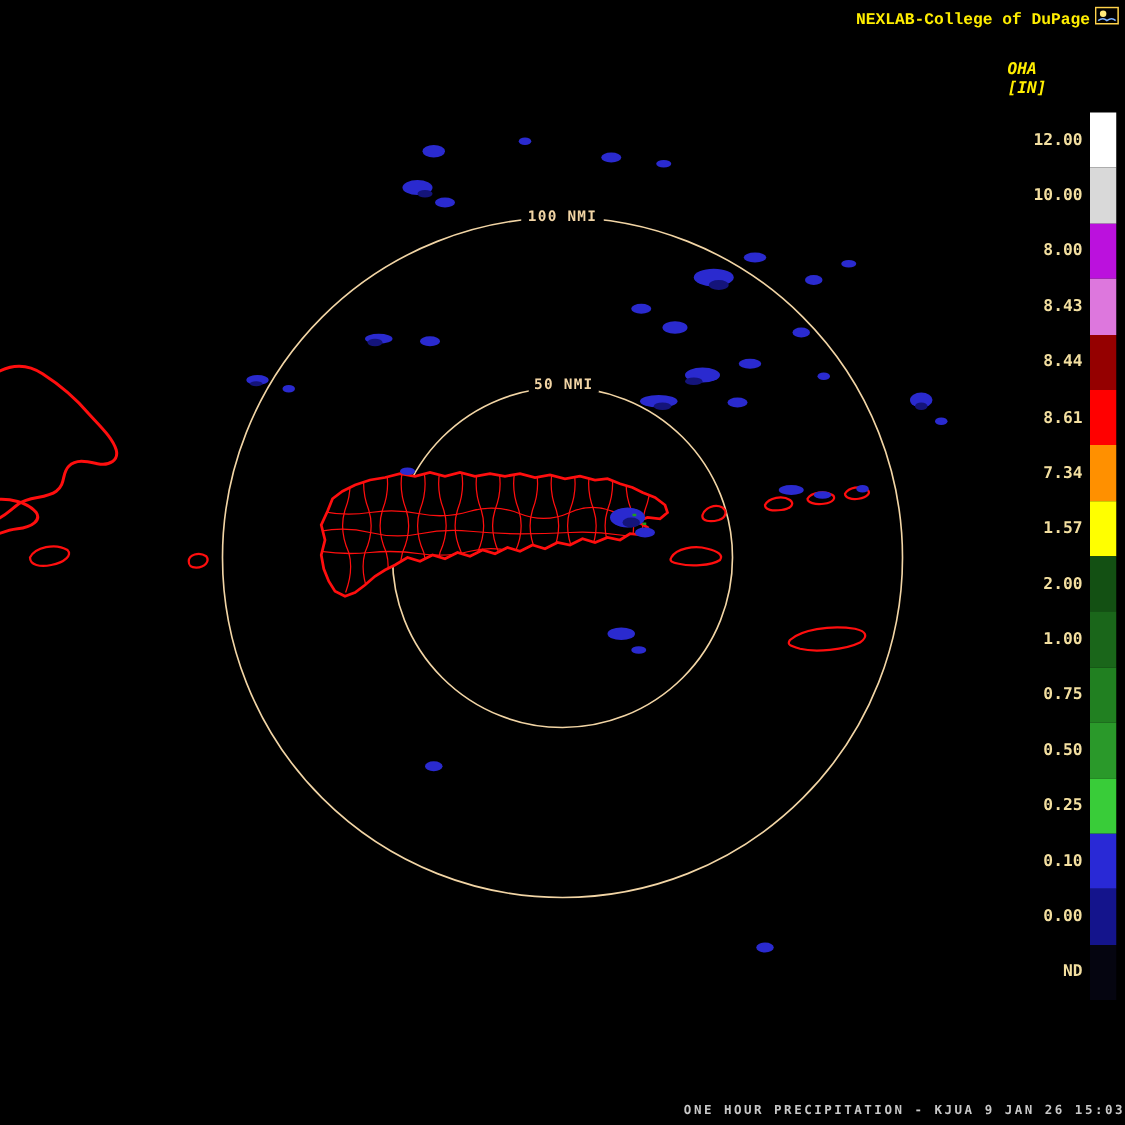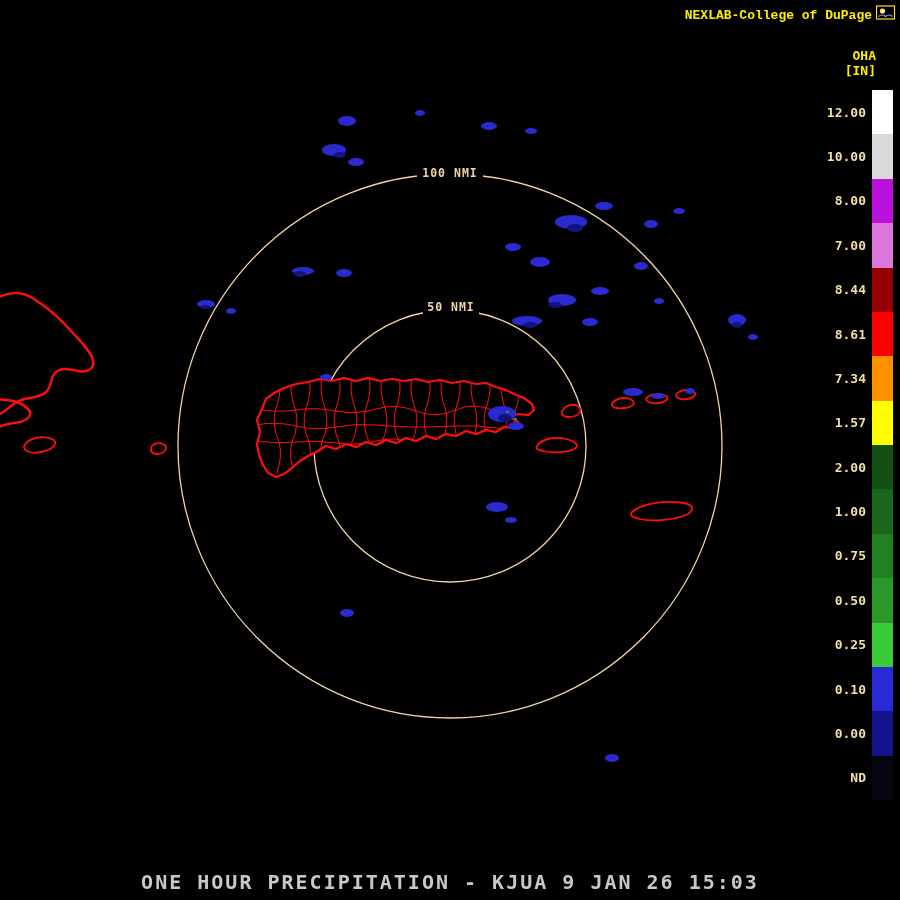--- a/index.html
+++ b/index.html
@@ -8,22 +8,22 @@
     font-family:"DejaVu Sans Mono","Liberation Mono",monospace;
   }
   
   .header-title{
     position:absolute;top:8px;right:28px;font-size:13px;font-weight:bold;
     color:var(--header-text);white-space:nowrap;font-family:Liberation Mono, monospace;
   }
   .cod-logo{position:absolute;top:5px;right:4px;width:20px;height:15px;}
   
   .legend-head{
-    position:absolute;top:48px;right:24px;width:70px;text-align:right;
-    font-size:13px;font-weight:bold;line-height:15px;color:var(--header-text);
+    position:absolute;top:48px;right:24px;width:70px;text-align:left;
+    font-size:13px;font-weight:bold;line-height:15px;color:var(--header-text);font-style:italic;
   }
   .colorbar{
     position:absolute;top:90px;right:7px;width:21px;height:710px;
     display:flex;flex-direction:column;
   }
   .colorbar .seg{flex:1 1 auto;}
   .colorbar-labels{
     position:absolute;top:90px;right:34px;height:710px;
     display:flex;flex-direction:column;align-items:flex-end;
   }
@@ -33,22 +33,22 @@
   }
   
   #radar-map{position:absolute;left:0;top:0;}
   .range-ring{stroke:var(--ring);fill:none;stroke-width:1.3px;}
   .ring-label{fill:var(--ring);font:bold 11.5px "DejaVu Sans Mono",monospace;letter-spacing:1px;}
   .coast{stroke:var(--boundary);stroke-width:2.4px;fill:none;}
   .island{stroke:var(--boundary);stroke-width:2.2px;fill:#000;}
   .isle{stroke:var(--boundary);stroke-width:1.8px;fill:#000;}
   
   .caption{
-    position:absolute;left:0;right:0;bottom:6px;text-align:center;
-    font-size:20px;font-weight:bold;letter-spacing:2px;color:var(--caption-text);
+    position:absolute;left:0;right:0;bottom:6px;text-align:right;
+    font-size:10px;font-weight:bold;letter-spacing:2px;color:var(--caption-text);
     white-space:nowrap;
   }
 </style>
 </head>
 <body>
 
 <div id="screen">
 
   <svg id="radar-map" width="900" height="900" viewBox="0 0 900 900">
     <defs>
@@ -164,21 +164,21 @@
   </svg>
 
   <div class="legend-head">
     <div>OHA</div>
     <div>[IN]</div>
   </div>
   <div class="colorbar-labels">
       <div class="seglab">12.00</div>
       <div class="seglab">10.00</div>
       <div class="seglab">8.00</div>
-      <div class="seglab">7.00</div>
+      <div class="seglab">8.43</div>
       <div class="seglab">8.44</div>
       <div class="seglab">8.61</div>
       <div class="seglab">7.34</div>
       <div class="seglab">1.57</div>
       <div class="seglab">2.00</div>
       <div class="seglab">1.00</div>
       <div class="seglab">0.75</div>
       <div class="seglab">0.50</div>
       <div class="seglab">0.25</div>
       <div class="seglab">0.10</div>

